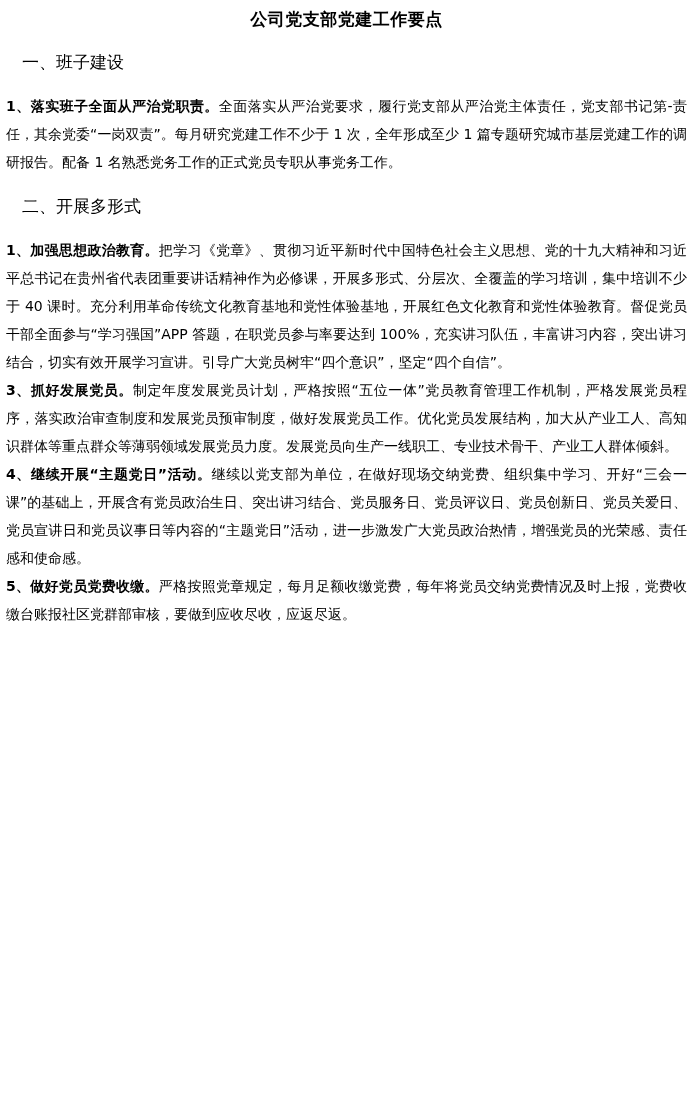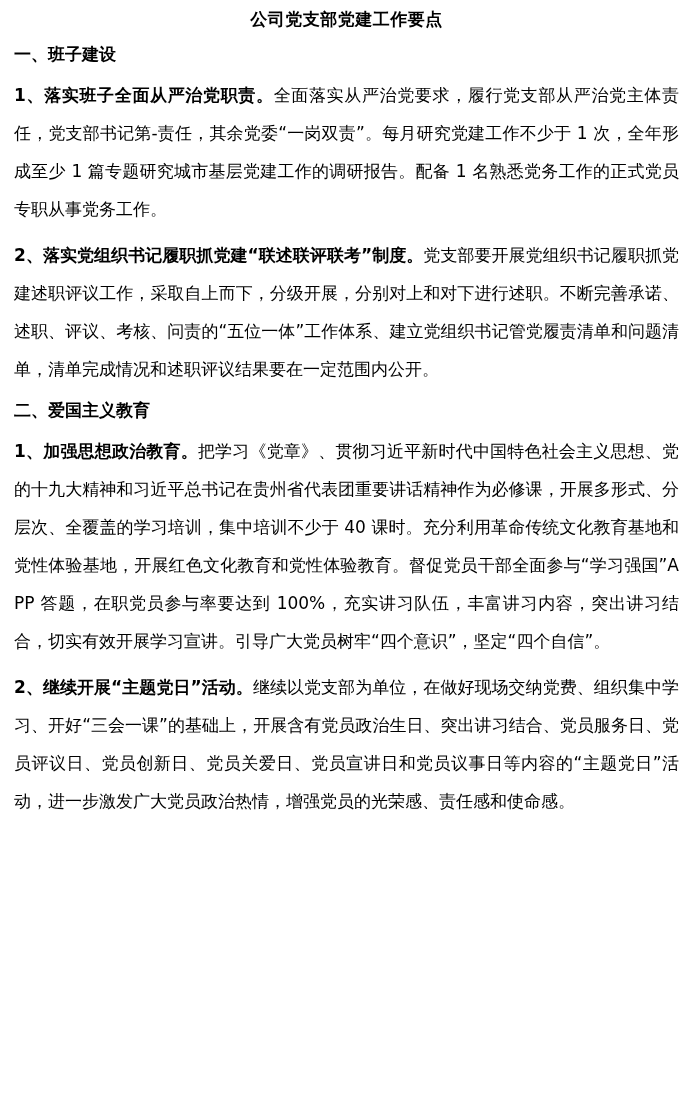--- a/index.html
+++ b/index.html
@@ -24,29 +24,29 @@
   .doc-title {
     text-align: center;
     font-size: 17px;
     font-weight: bold;
     line-height: 26px;
     margin: 0 0 2px 0;
     letter-spacing: 0.5px;
   }
   .section-heading {
     font-size: 17px;
-    font-weight: bold;
+    font-weight: normal;
     line-height: 28px;
-    margin: 8px;
+    margin: 16px;
     text-indent: 0;
   }
   .para {
-    font-size: 17px;
-    line-height: 38px;
-    margin: 8px;
+    font-size: 14px;
+    line-height: 28px;
+    margin: 0;
     text-align: justify;
     text-justify: inter-ideograph;
     letter-spacing: 0px;
     word-break: break-all;
   }
   .para b, .lead {
     font-weight: bold;
   }
   .clip {
     overflow: hidden;
@@ -56,25 +56,26 @@
 <body>
 
 <div class="page">
 
   <h1 class="doc-title">公司党支部党建工作要点</h1>
 
   <div class="section-heading">一、班子建设</div>
 
   <p class="para"><b>1、落实班子全面从严治党职责。</b><span>全面落实从严治党要求，履行党支部从严治党主体责任，党支部书记第-责任，其余党委“一岗双责”。每月研究党建工作不少于 1 次，全年形成至少 1 篇专题研究城市基层党建工作的调研报告。配备 1 名熟悉党务工作的正式党员专职从事党务工作。</span></p>
 
-  <p class="para"><b>2、落实党组织书记履职抓党建“联述联评联考”制度。</b><span>党支部要开展党组织书记履职抓党建述职评议工作，采取自上而下，分级开展，分别对上和对下进行述职。不断完善承诺、述职、评议、考核、问责的“五位一体”工作体系、建立党组织书记管党履责清单和问题清单，清单完成情况和述职评议结果要在一定范围内公开。</span></p>
 
-  <div class="section-heading">二、爱国主义教育</div>
+  <div class="section-heading">二、开展多形式</div>
 
 
   <p class="para"><b>1、加强思想政治教育。</b><span>把学习《党章》、贯彻习近平新时代中国特色社会主义思想、党的十九大精神和习近平总书记在贵州省代表团重要讲话精神作为必修课，开展多形式、分层次、全覆盖的学习培训，集中培训不少于 40 课时。充分利用革命传统文化教育基地和党性体验基地，开展红色文化教育和党性体验教育。督促党员干部全面参与“学习强国”APP 答题，在职党员参与率要达到 100%，充实讲习队伍，丰富讲习内容，突出讲习结合，切实有效开展学习宣讲。引导广大党员树牢“四个意识”，坚定“四个自信”。</span></p>
 
+  <p class="para"><b>3、抓好发展党员。</b><span>制定年度发展党员计划，严格按照“五位一体”党员教育管理工作机制，严格发展党员程序，落实政治审查制度和发展党员预审制度，做好发展党员工作。优化党员发展结构，加大从产业工人、高知识群体等重点群众等薄弱领域发展党员力度。发展党员向生产一线职工、专业技术骨干、产业工人群体倾斜。</span></p>
 
-  <p class="para"><b>2、继续开展“主题党日”活动。</b><span>继续以党支部为单位，在做好现场交纳党费、组织集中学习、开好“三会一课”的基础上，开展含有党员政治生日、突出讲习结合、党员服务日、党员评议日、党员创新日、党员关爱日、党员宣讲日和党员议事日等内容的“主题党日”活动，进一步激发广大党员政治热情，增强党员的光荣感、责任感和使命感。</span></p>
+  <p class="para"><b>4、继续开展“主题党日”活动。</b><span>继续以党支部为单位，在做好现场交纳党费、组织集中学习、开好“三会一课”的基础上，开展含有党员政治生日、突出讲习结合、党员服务日、党员评议日、党员创新日、党员关爱日、党员宣讲日和党员议事日等内容的“主题党日”活动，进一步激发广大党员政治热情，增强党员的光荣感、责任感和使命感。</span></p>
 
+  <p class="para"><b>5、做好党员党费收缴。</b><span>严格按照党章规定，每月足额收缴党费，每年将党员交纳党费情况及时上报，党费收缴台账报社区党群部审核，要做到应收尽收，应返尽返。</span></p>
 
 
 </div>
 
 </body></html>

